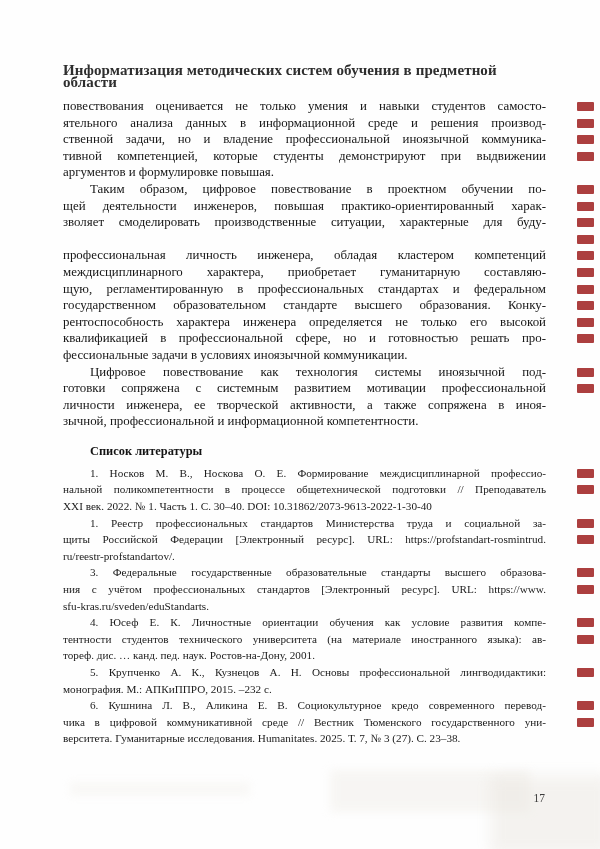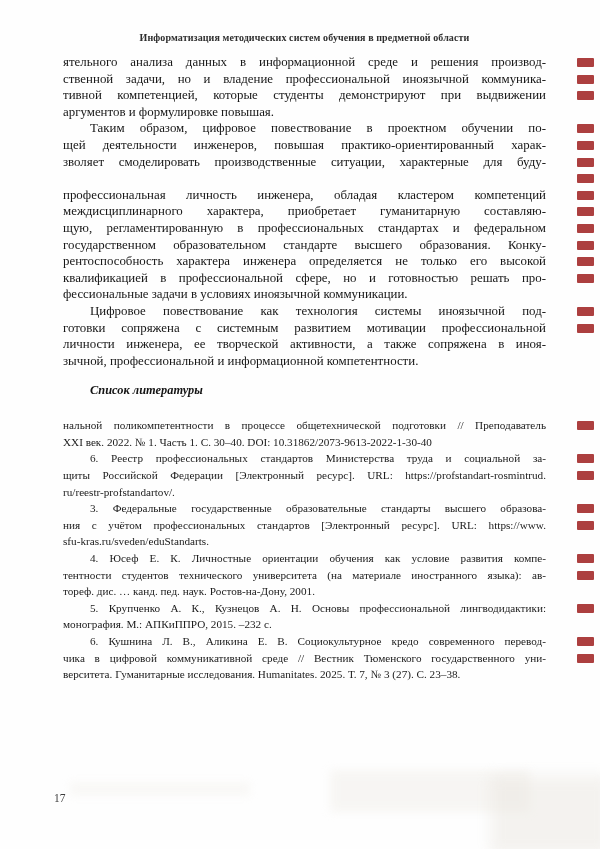--- a/index.html
+++ b/index.html
@@ -5,64 +5,65 @@
   html,body{margin:0;padding:0;}
   body{
     width:600px;height:849px;position:relative;overflow:hidden;
     background:#fefefe;
     font-family:"Liberation Serif","DejaVu Serif",serif;
     color:#1f1f1f;
   }
   .page{position:absolute;inset:0;background:#fefefe;}
   .content{position:absolute;left:63px;top:32px;width:483px;}
   .running-header{
-    text-align:center;font-weight:bold;font-size:10px;line-height:12px;
-    color:#2e2e2e;letter-spacing:.1px;margin-bottom:10px;
+    text-align:left;font-weight:bold;font-size:15px;line-height:12px;
+    color:#2e2e2e;letter-spacing:.1px;margin-bottom:10px;margin-top:32px;
   }
   .para{margin:0;}
   .line{
     position:relative;white-space:nowrap;overflow:visible;
     text-align:justify;text-align-last:justify;
   }
   .bodytext .line{font-size:12.9px;line-height:16.6px;height:16.6px;color:#161616;}
   .line.lastline{text-align-last:left;}
   .line.indent{text-indent:27px;}
   .mk{
     position:absolute;left:100%;margin-left:31px;top:4px;
     width:17px;height:9px;background:var(--mark,#a32a2a);opacity:.9;
     border-radius:1px;
   }
   .ref-heading{
     font-weight:bold;font-size:12.4px;line-height:16px;
-    margin-top:13px;margin-bottom:19px;padding-left:27px;color:#141414;font-style:italic;
+    margin-top:13px;margin-bottom:6px;padding-left:27px;color:#141414;
   }
   .reflist .line{font-size:11.2px;line-height:16.6px;height:16.6px;color:#1a1a1a;}
   .page-number{
-    position:absolute;left:54px;top:792px;width:483px;
-    text-align:left;font-size:11.5px;color:#3c3c3c;
+    position:absolute;left:62px;top:792px;width:483px;
+    text-align:right;font-size:11.5px;color:#3c3c3c;
   }
   .ghost{position:absolute;pointer-events:none;}
   .g1{left:330px;top:770px;width:200px;height:42px;background:#edeae4;opacity:.40;filter:blur(5px);}
   .g2{left:490px;top:775px;width:120px;height:80px;background:#e9e5de;opacity:.45;filter:blur(7px);}
   .g3{left:70px;top:782px;width:180px;height:14px;background:#f0ede8;opacity:.35;filter:blur(4px);}
 </style>
 </head>
 <body>
 
 <div class="page">
 
   <div class="ghost g1"></div>
   <div class="ghost g2"></div>
   <div class="ghost g3"></div>
 
   <div class="content">
     <div class="running-header">Информатизация методических систем обучения в предметной области</div>
 
     <div class="bodytext">
         <div class="para">
+          <div class="line"><span>повествования оценивается не только умения и навыки студентов самосто-</span><span class="mk"></span></div>
           <div class="line"><span>ятельного анализа данных в информационной среде и решения производ-</span><span class="mk"></span></div>
           <div class="line"><span>ственной задачи, но и владение профессиональной иноязычной коммуника-</span><span class="mk"></span></div>
           <div class="line"><span>тивной компетенцией, которые студенты демонстрируют при выдвижении</span><span class="mk"></span></div>
           <div class="line lastline"><span>аргументов и формулировке повышая.</span></div>
         </div>
         <div class="para">
           <div class="line indent"><span>Таким образом, цифровое повествование в проектном обучении по-</span><span class="mk"></span></div>
           <div class="line"><span>щей деятельности инженеров, повышая практико-ориентированный харак-</span><span class="mk"></span></div>
           <div class="line"><span>зволяет смоделировать производственные ситуации, характерные для буду-</span><span class="mk"></span></div>
           <div class="line"><span class="mk"></span></div>
@@ -79,25 +80,26 @@
           <div class="line"><span>готовки сопряжена с системным развитием мотивации профессиональной</span><span class="mk"></span></div>
           <div class="line"><span>личности инженера, ее творческой активности, а также сопряжена в иноя-</span></div>
           <div class="line lastline"><span>зычной, профессиональной и информационной компетентности.</span></div>
         </div>
       </div>
 
     <div class="ref-heading">Список литературы</div>
 
     <div class="reflist">
         <div class="para">
+          <div class="line indent"><span>1.  Носков М. В., Носкова О. Е. Формирование междисциплинарной профессио-</span><span class="mk"></span></div>
           <div class="line"><span>нальной поликомпетентности в процессе общетехнической подготовки // Преподаватель</span><span class="mk"></span></div>
           <div class="line lastline"><span>XXI век. 2022. № 1. Часть 1. С. 30–40. DOI: 10.31862/2073-9613-2022-1-30-40</span></div>
         </div>
         <div class="para">
-          <div class="line indent"><span>6.  Реестр профессиональных стандартов Министерства труда и социальной за-</span><span class="mk"></span></div>
+          <div class="line indent"><span>1.  Реестр профессиональных стандартов Министерства труда и социальной за-</span><span class="mk"></span></div>
           <div class="line"><span>щиты Российской Федерации [Электронный ресурс]. URL: https://profstandart-rosmintrud.</span><span class="mk"></span></div>
           <div class="line lastline"><span>ru/reestr-profstandartov/.</span></div>
         </div>
         <div class="para">
           <div class="line indent"><span>3.  Федеральные государственные образовательные стандарты высшего образова-</span><span class="mk"></span></div>
           <div class="line"><span>ния с учётом профессиональных стандартов [Электронный ресурс]. URL: https://www.</span><span class="mk"></span></div>
           <div class="line lastline"><span>sfu-kras.ru/sveden/eduStandarts.</span></div>
         </div>
         <div class="para">
           <div class="line indent"><span>4.  Юсеф Е. К. Личностные ориентации обучения как условие развития компе-</span><span class="mk"></span></div>

